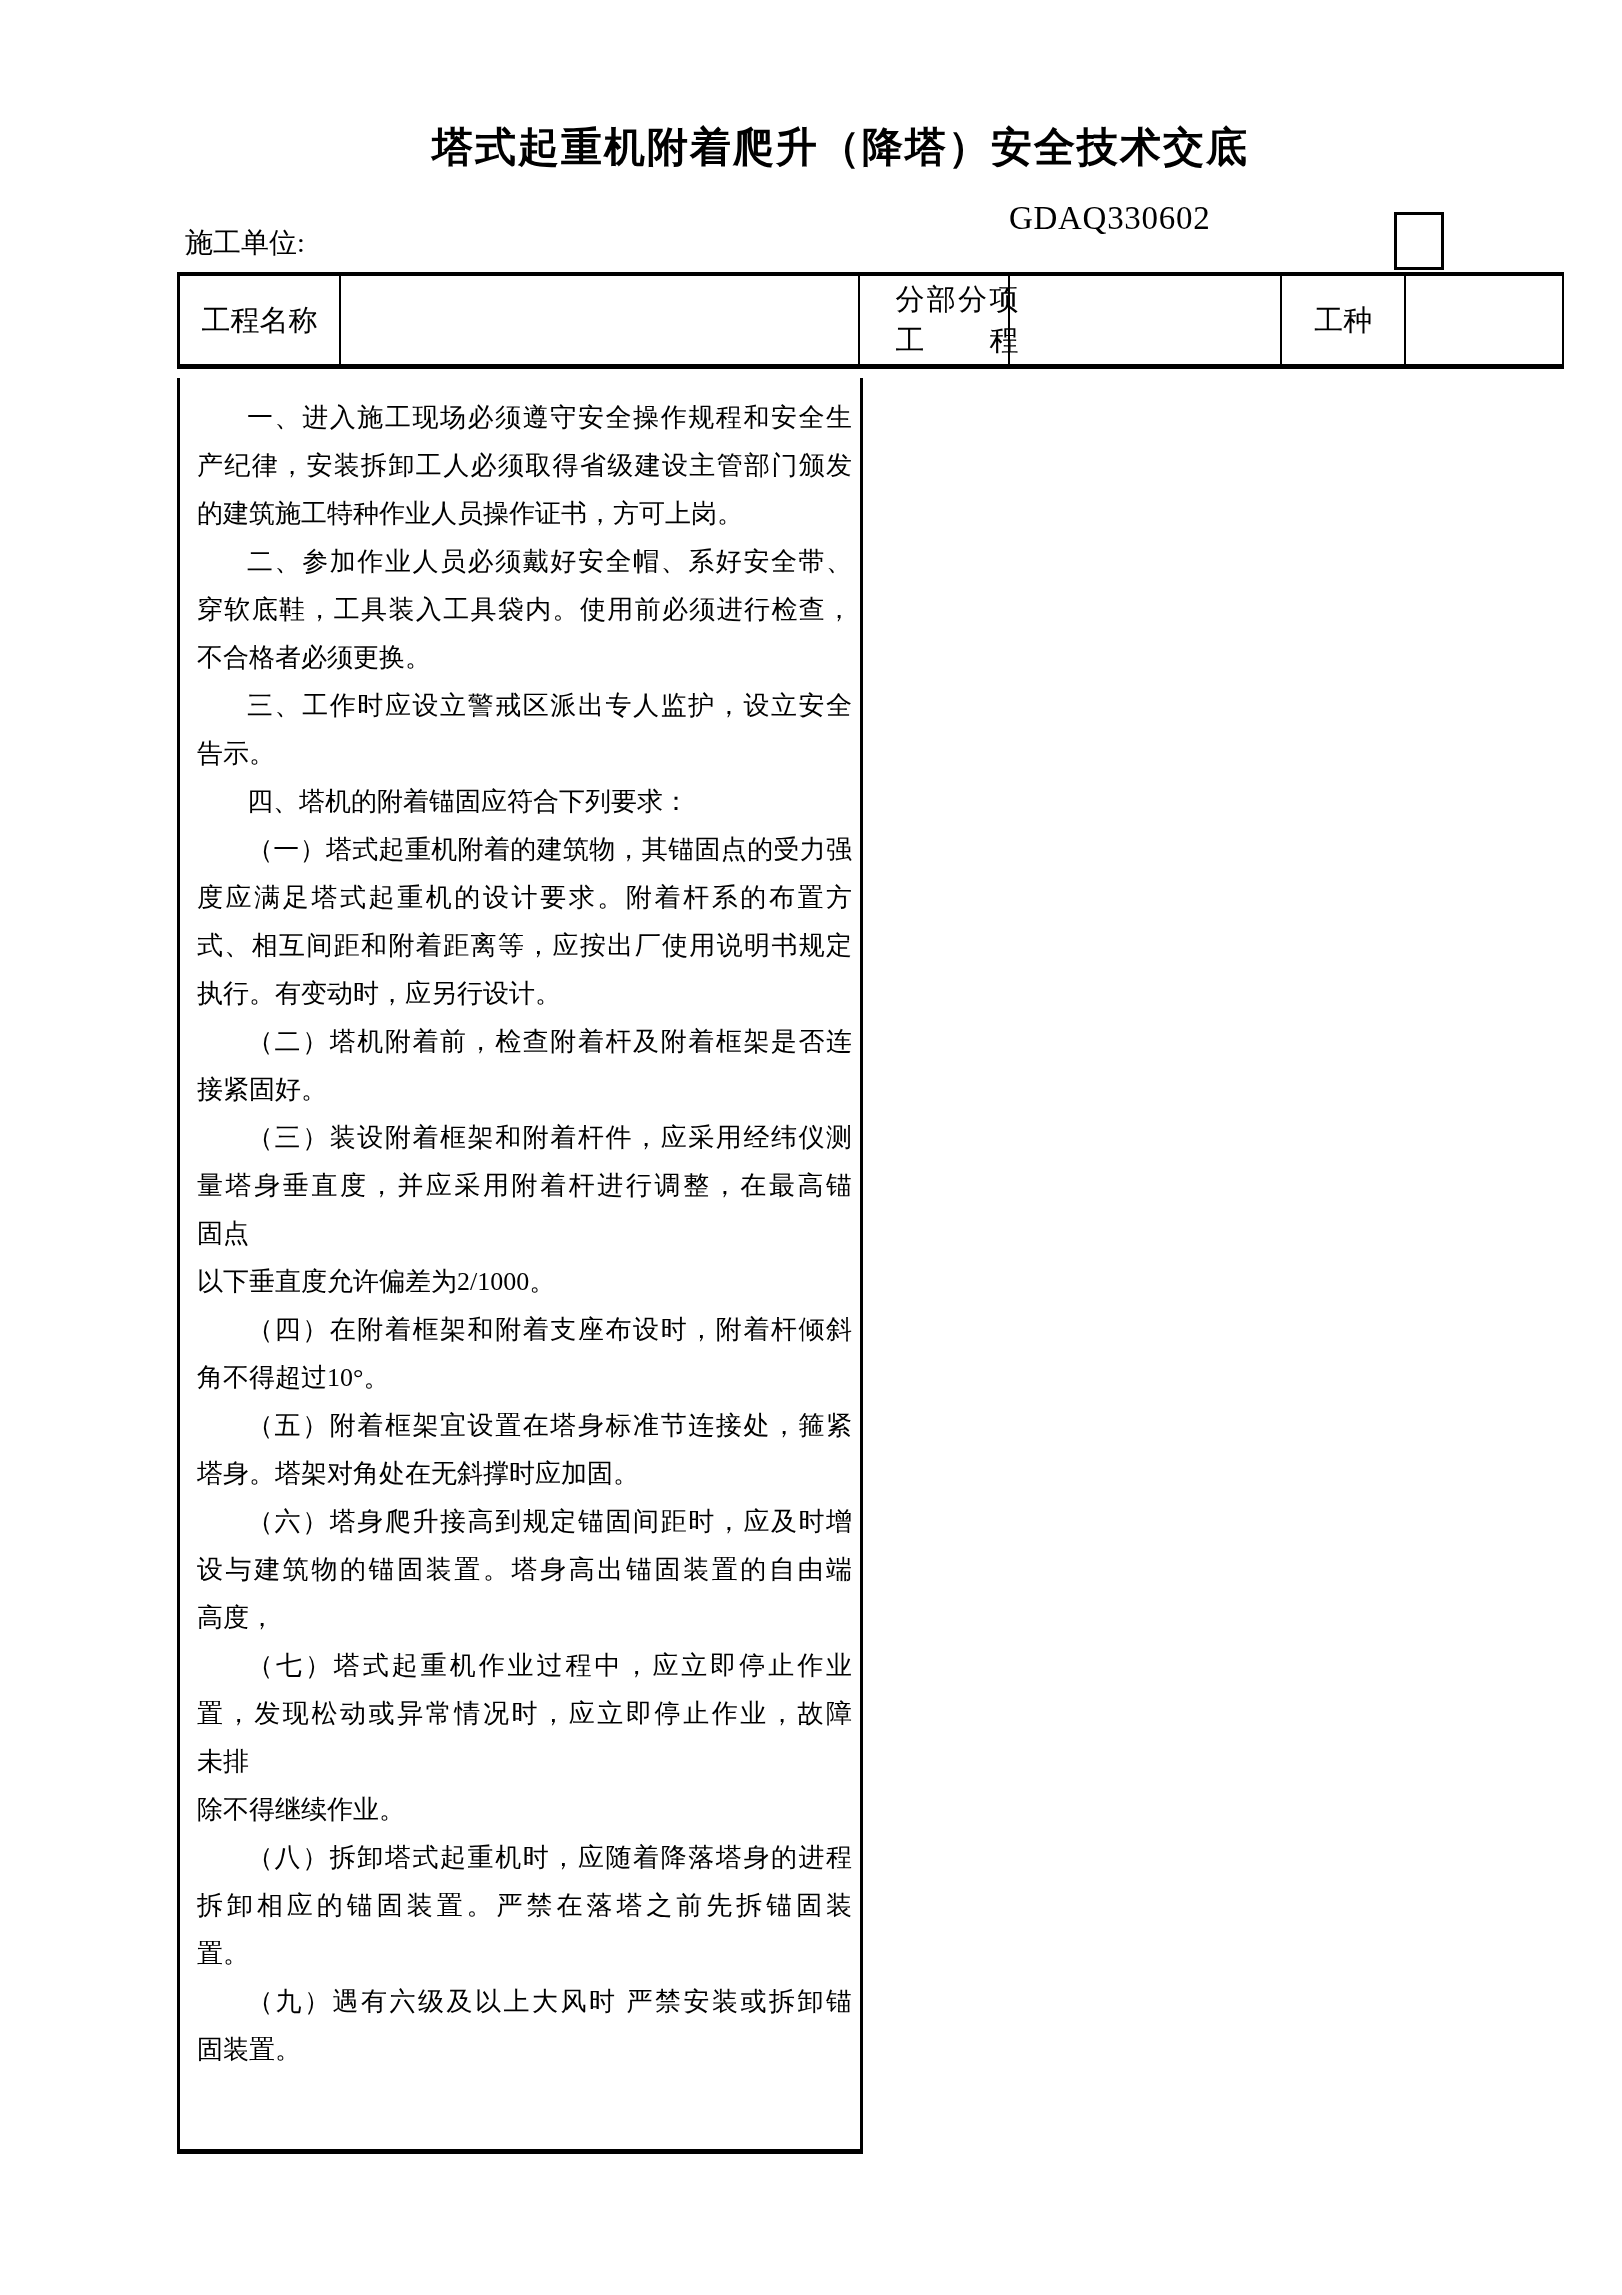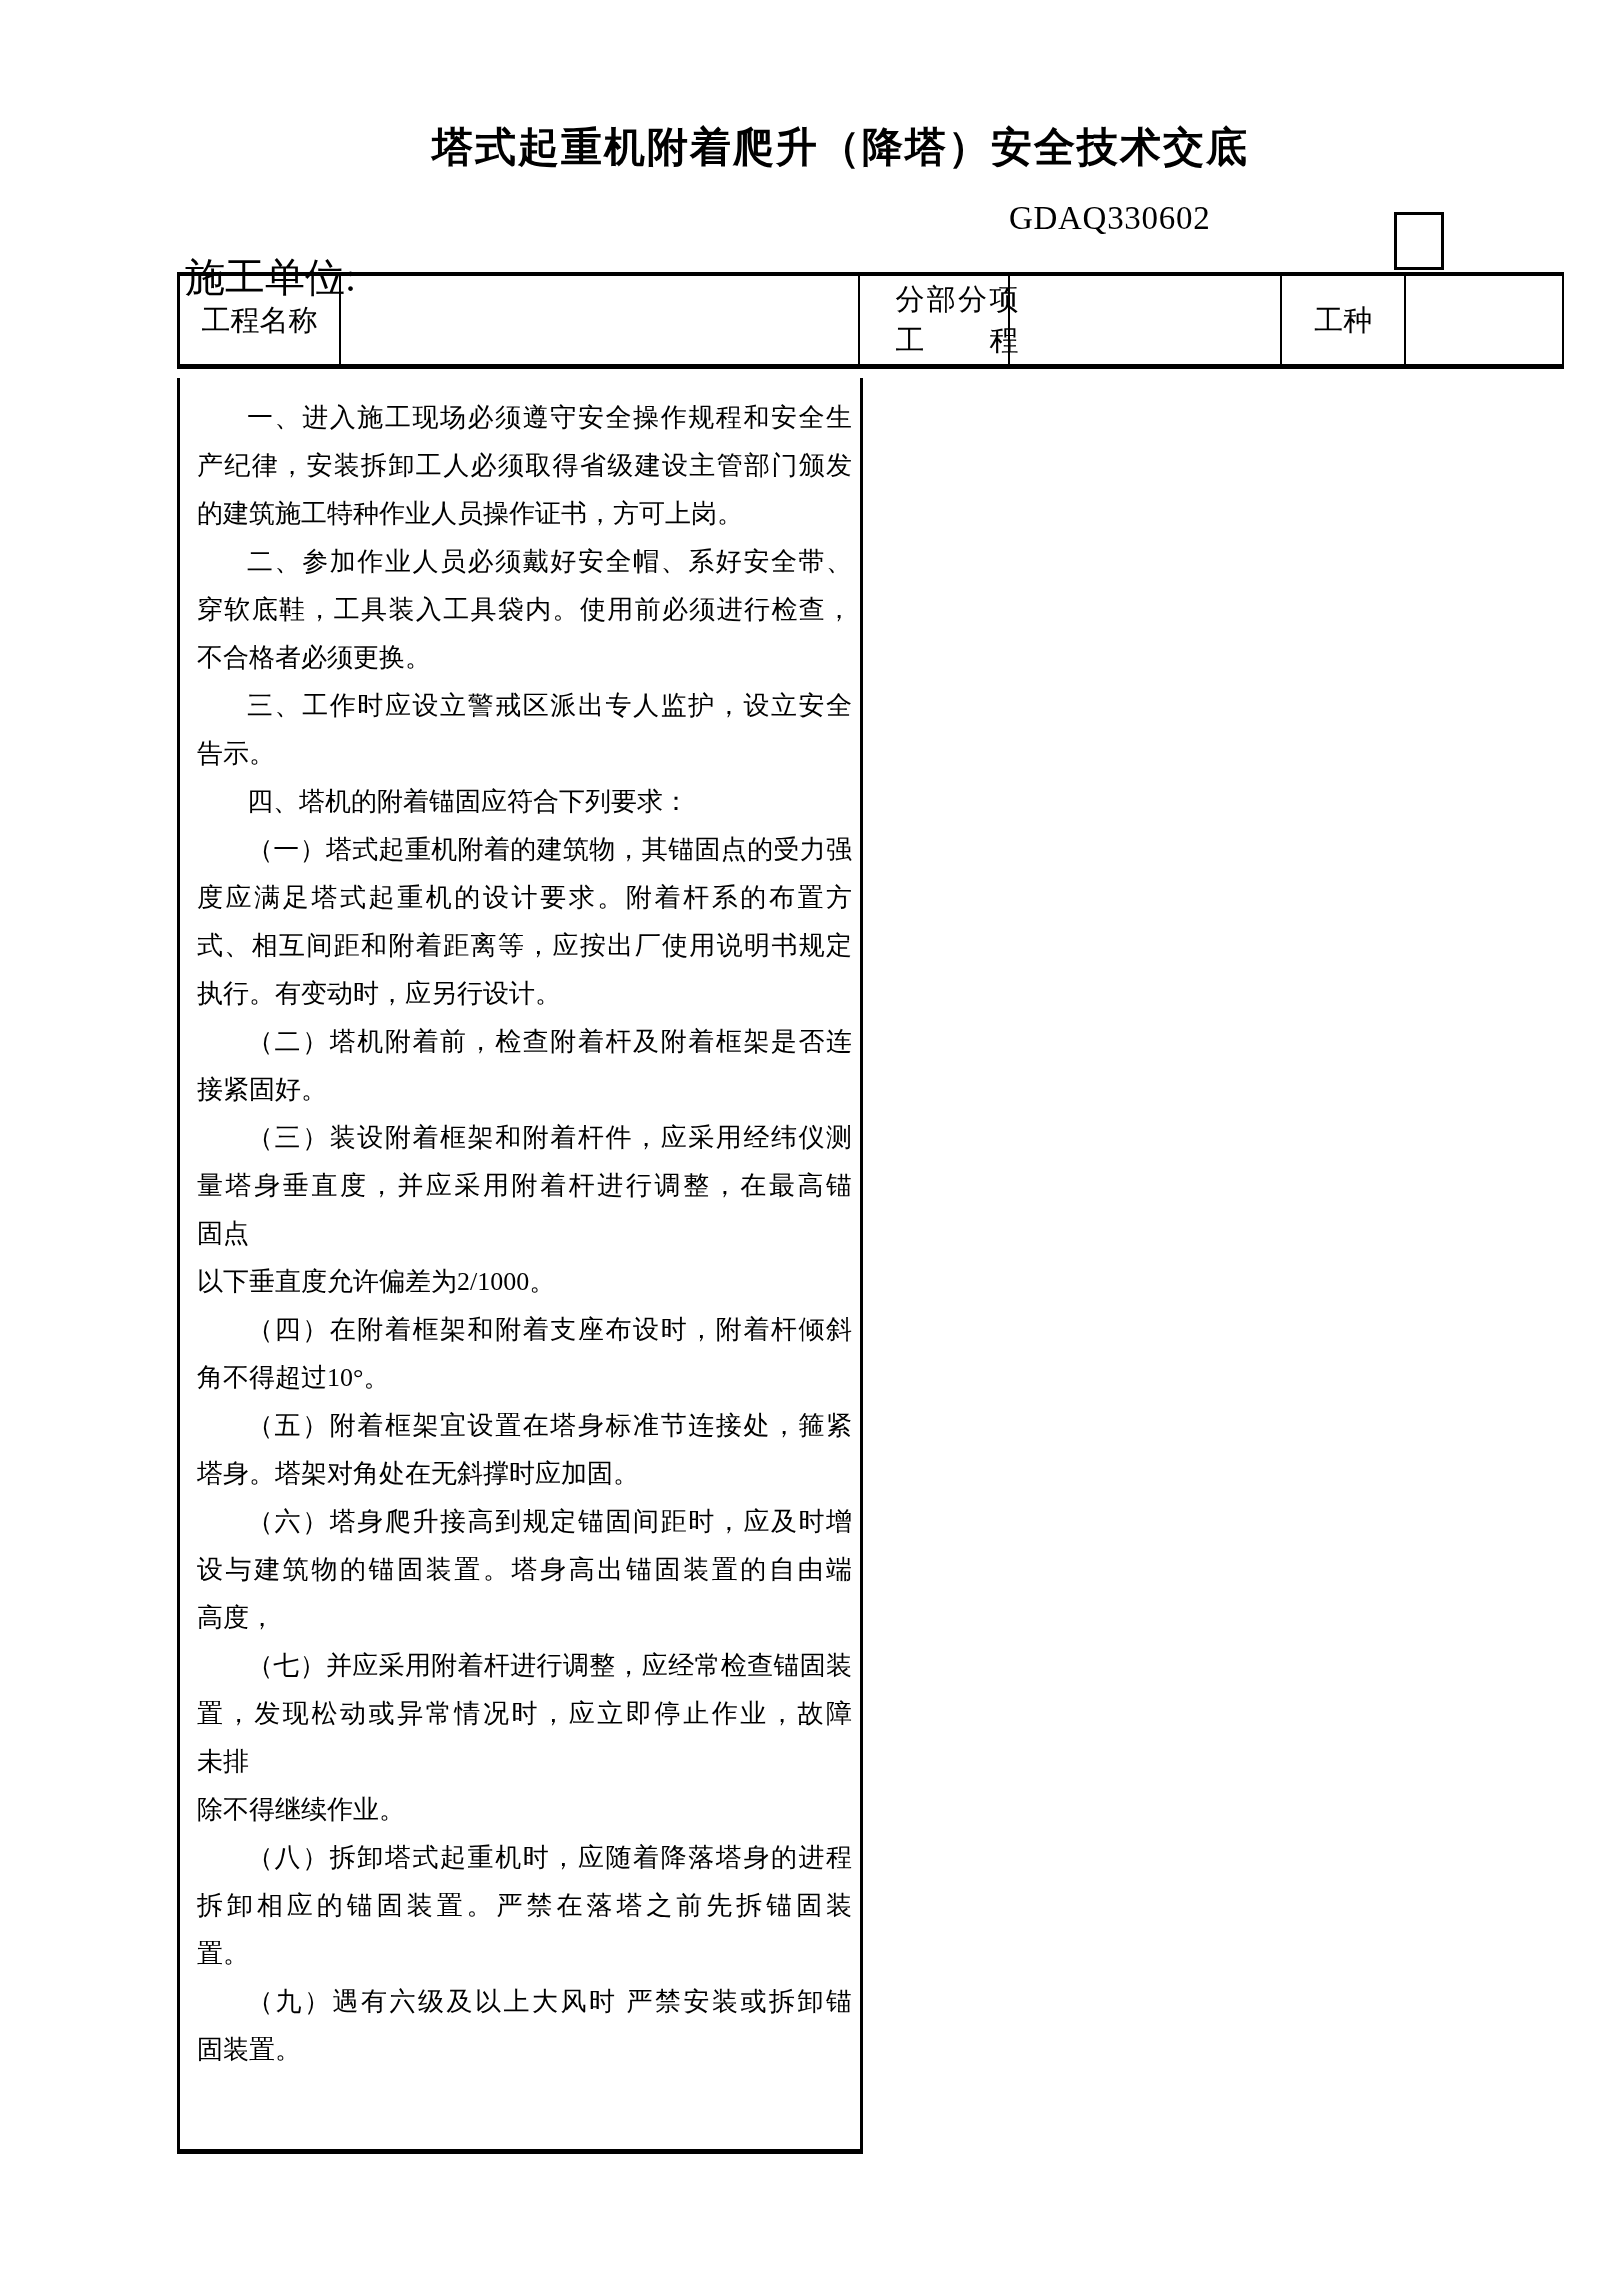--- a/index.html
+++ b/index.html
@@ -26,22 +26,22 @@
     white-space:nowrap;
   }
   .corner-box{
     position:absolute;left:1394px;top:212px;
     width:50px;height:58px;
     border:3.3px solid #000;
     box-sizing:border-box;
     background:#fff;
   }
   .unit-label{
-    position:absolute;left:185px;top:250px;
-    font-size:40px;
+    position:absolute;left:185px;top:224px;
+    font-size:28px;
     white-space:nowrap;
   }
   
   .tbl-header{
     position:absolute;left:177px;top:272px;
     width:1387px;height:97px;
     box-sizing:border-box;
     border-top:4.6px solid #000;
     border-bottom:5.2px solid #000;
     display:flex;
@@ -149,21 +149,21 @@
       <div class="line fl">量塔身垂直度，并应采用附着杆进行调整，在最高锚</div>
       <div class="line">固点</div>
       <div class="line">以下垂直度允许偏差为2/1000。</div>
       <div class="line in fl">（四）在附着框架和附着支座布设时，附着杆倾斜</div>
       <div class="line">角不得超过10°。</div>
       <div class="line in fl">（五）附着框架宜设置在塔身标准节连接处，箍紧</div>
       <div class="line">塔身。塔架对角处在无斜撑时应加固。</div>
       <div class="line in fl">（六）塔身爬升接高到规定锚固间距时，应及时增</div>
       <div class="line fl">设与建筑物的锚固装置。塔身高出锚固装置的自由端</div>
       <div class="line">高度，</div>
-      <div class="line in fl">（七）并应采用附着杆进行调整，应经常检查锚固装</div>
+      <div class="line in fl">（七）塔式起重机作业过程中，应立即停止作业</div>
       <div class="line fl">置，发现松动或异常情况时，应立即停止作业，故障</div>
       <div class="line">未排</div>
       <div class="line">除不得继续作业。</div>
       <div class="line in fl">（八）拆卸塔式起重机时，应随着降落塔身的进程</div>
       <div class="line fl">拆卸相应的锚固装置。严禁在落塔之前先拆锚固装</div>
       <div class="line">置。</div>
       <div class="line in fl">（九）遇有六级及以上大风时 严禁安装或拆卸锚</div>
       <div class="line">固装置。</div>
     </div>
   </div>

